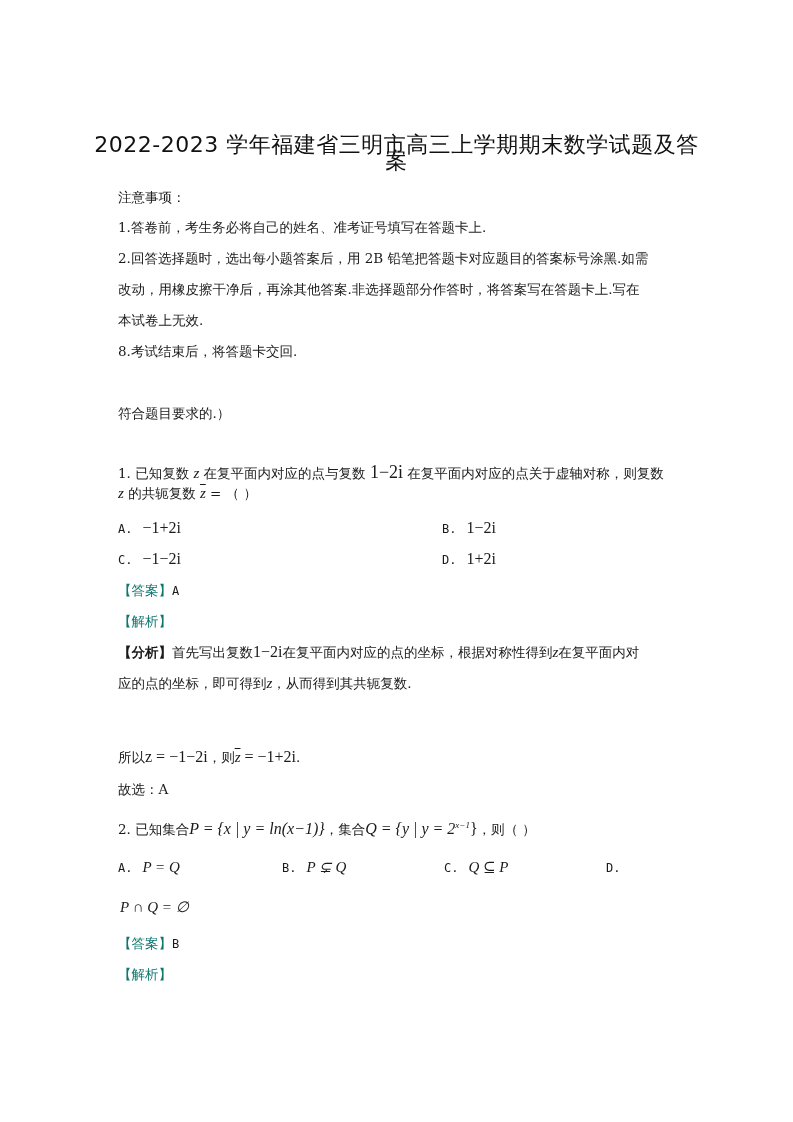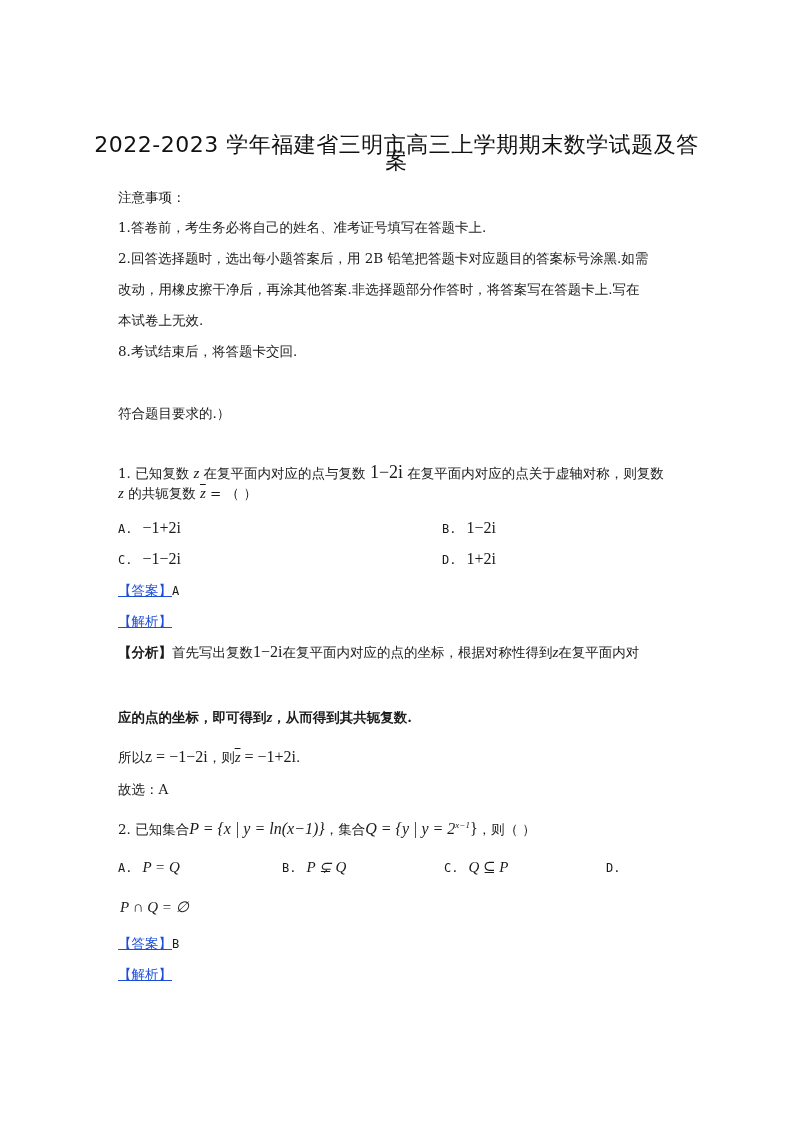--- a/index.html
+++ b/index.html
@@ -2,21 +2,21 @@
 <html><head>
 <meta charset="utf-8">
 <style>
   html, body { margin: 0; padding: 0; background: #ffffff; }
   body { width: 793px; height: 1122px; position: relative; overflow: hidden;
          font-family: "DejaVu Serif", "Liberation Serif", serif; color: #1a1a1a; }
   .page { position: absolute; left: 0; top: 0; width: 793px; height: 1122px; }
   .line { position: absolute; left: 118px; white-space: nowrap; font-size: 13.5px; line-height: 18px; }
   .title { position: absolute; left: 0; width: 793px; text-align: center; font-size: 22px; line-height: 30px;
            font-family: "DejaVu Sans", "Liberation Sans", sans-serif; font-weight: normal; letter-spacing: 0.5px; color: #111; }
-  .tag { color: #1d4ed8; text-decoration: underline; }
+  .tag { color: #0f766e; }
   .tag-strong { color: #1a1a1a; font-weight: bold; }
   .math { font-family: "Liberation Serif", "DejaVu Serif", serif; font-size: 16px; }
   .math-i { font-family: "Liberation Serif", "DejaVu Serif", serif; font-style: italic; font-size: 15px; }
   .big-paren { font-family: "Liberation Serif", serif; font-size: 22px; vertical-align: -2px; }
   .overline { text-decoration: overline; }
   .opt { position: absolute; white-space: nowrap; font-size: 13.5px; line-height: 18px; }
   .opt .letter { font-family: "DejaVu Sans Mono", "Liberation Mono", monospace; font-size: 12px; margin-right: 10px; }
   sup { font-size: 9px; }
 </style>
 </head>
@@ -66,21 +66,21 @@
   <div class="line" style="top:581px;">
     <span class="tag">【答案】</span><span style="font-family:'DejaVu Sans Mono',monospace;font-size:12px;">A</span>
   </div>
   <div class="line" style="top:612px;">
     <span class="tag">【解析】</span>
   </div>
 
   <div class="line" style="top:643px;">
     <span class="tag-strong">【分析】</span><span>首先写出复数</span><span class="math">1−2i</span><span>在复平面内对应的点的坐标，根据对称性得到</span><span class="math-i">z</span><span>在复平面内对</span>
   </div>
-  <div class="line" style="top:708px;font-weight:bold;">
+  <div class="line" style="top:674px;">
     <span>应的点的坐标，即可得到</span><span class="math-i">z</span><span>，从而得到其共轭复数.</span>
   </div>
 
   <div class="line" style="top:748px;">
     <span>所以</span><span class="math" style="font-style:normal;">z = −1−2i</span><span>，则</span><span class="math-i overline">z</span><span class="math"> = −1+2i</span><span>.</span>
   </div>
   <div class="line" style="top:780px;">故选：A</div>
 
   <div class="line" style="top:816px;">
     <span>2.  已知集合</span><span class="math-i" style="font-size:16px;margin-top:20px;">P = {x | y = ln(x−1)}</span><span>，集合</span><span class="math-i" style="font-size:16px;">Q = {y | y = 2</span><sup class="math-i" style="font-size:9px;">x−1</sup><span class="math">}</span><span>，则（      ）</span>

